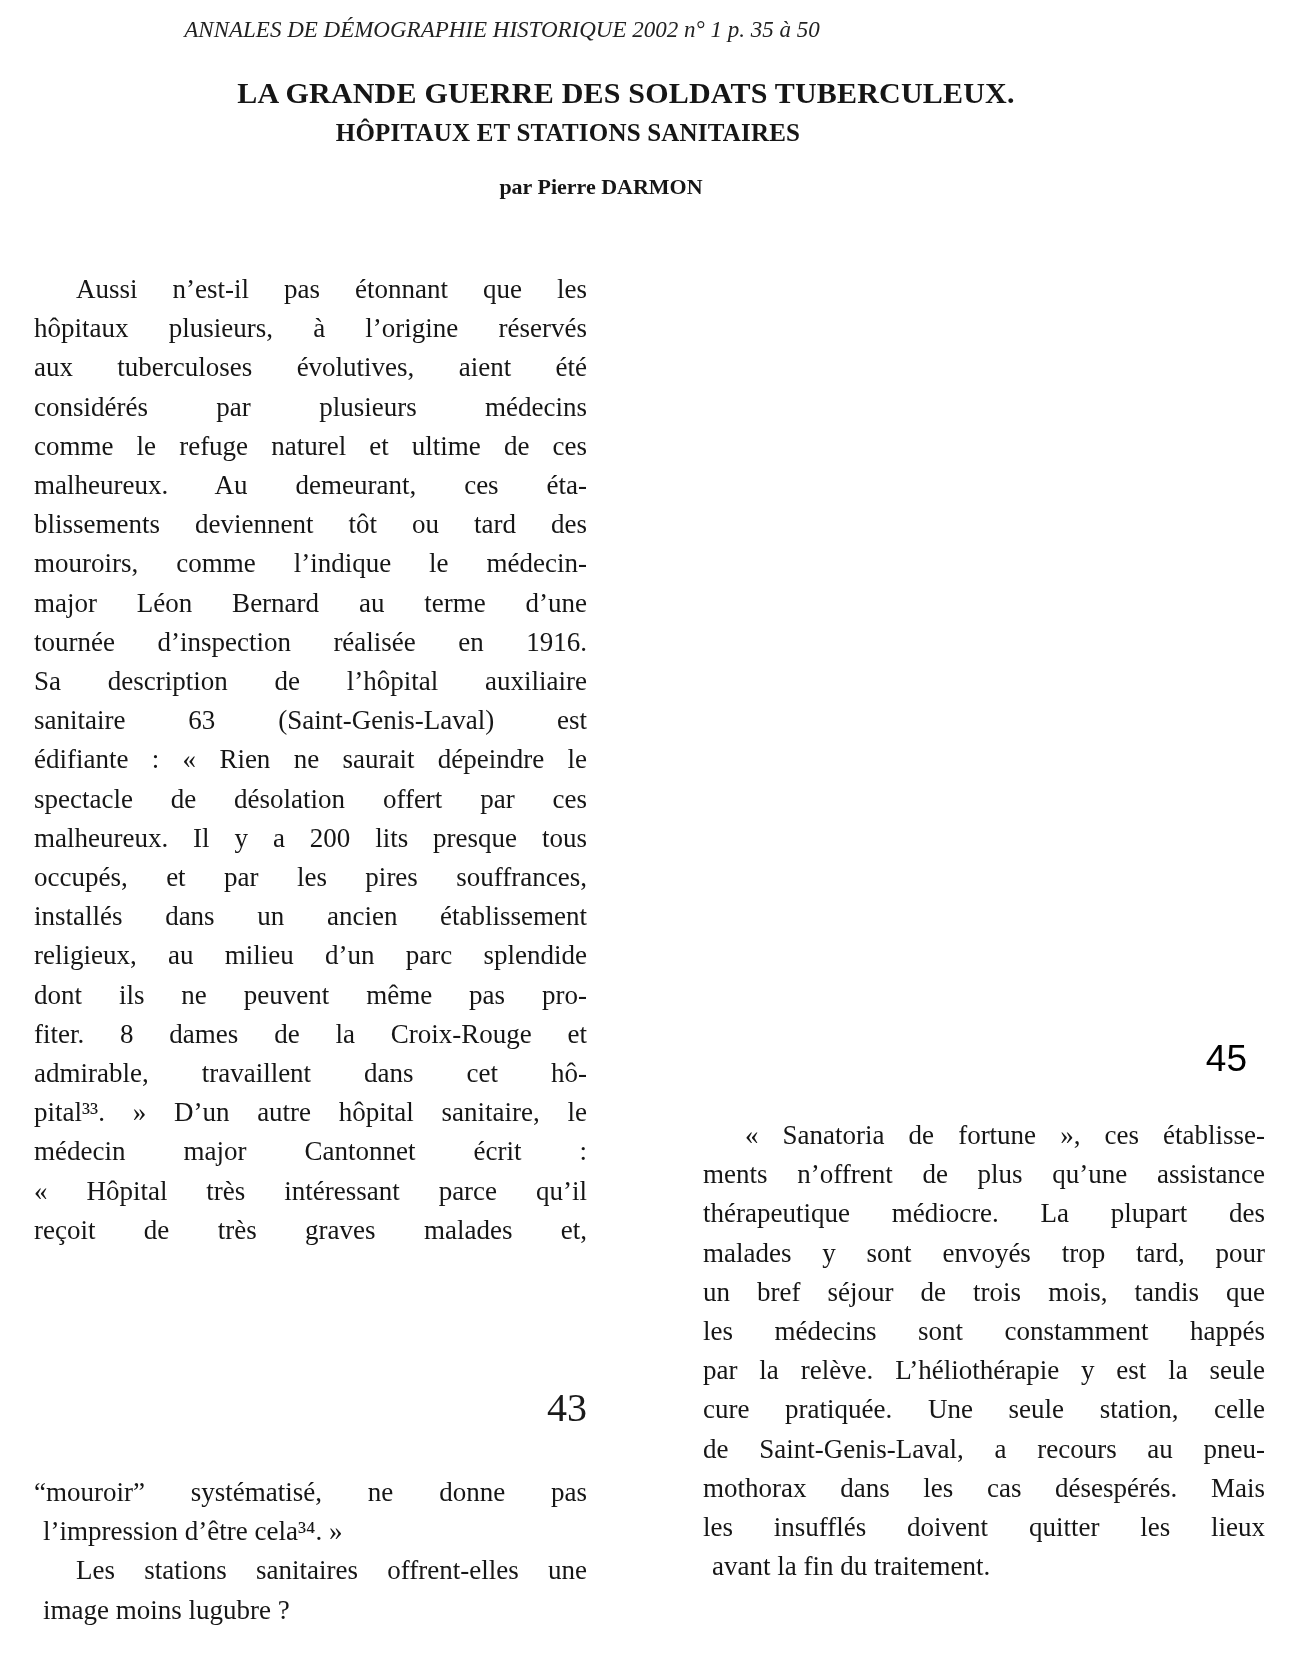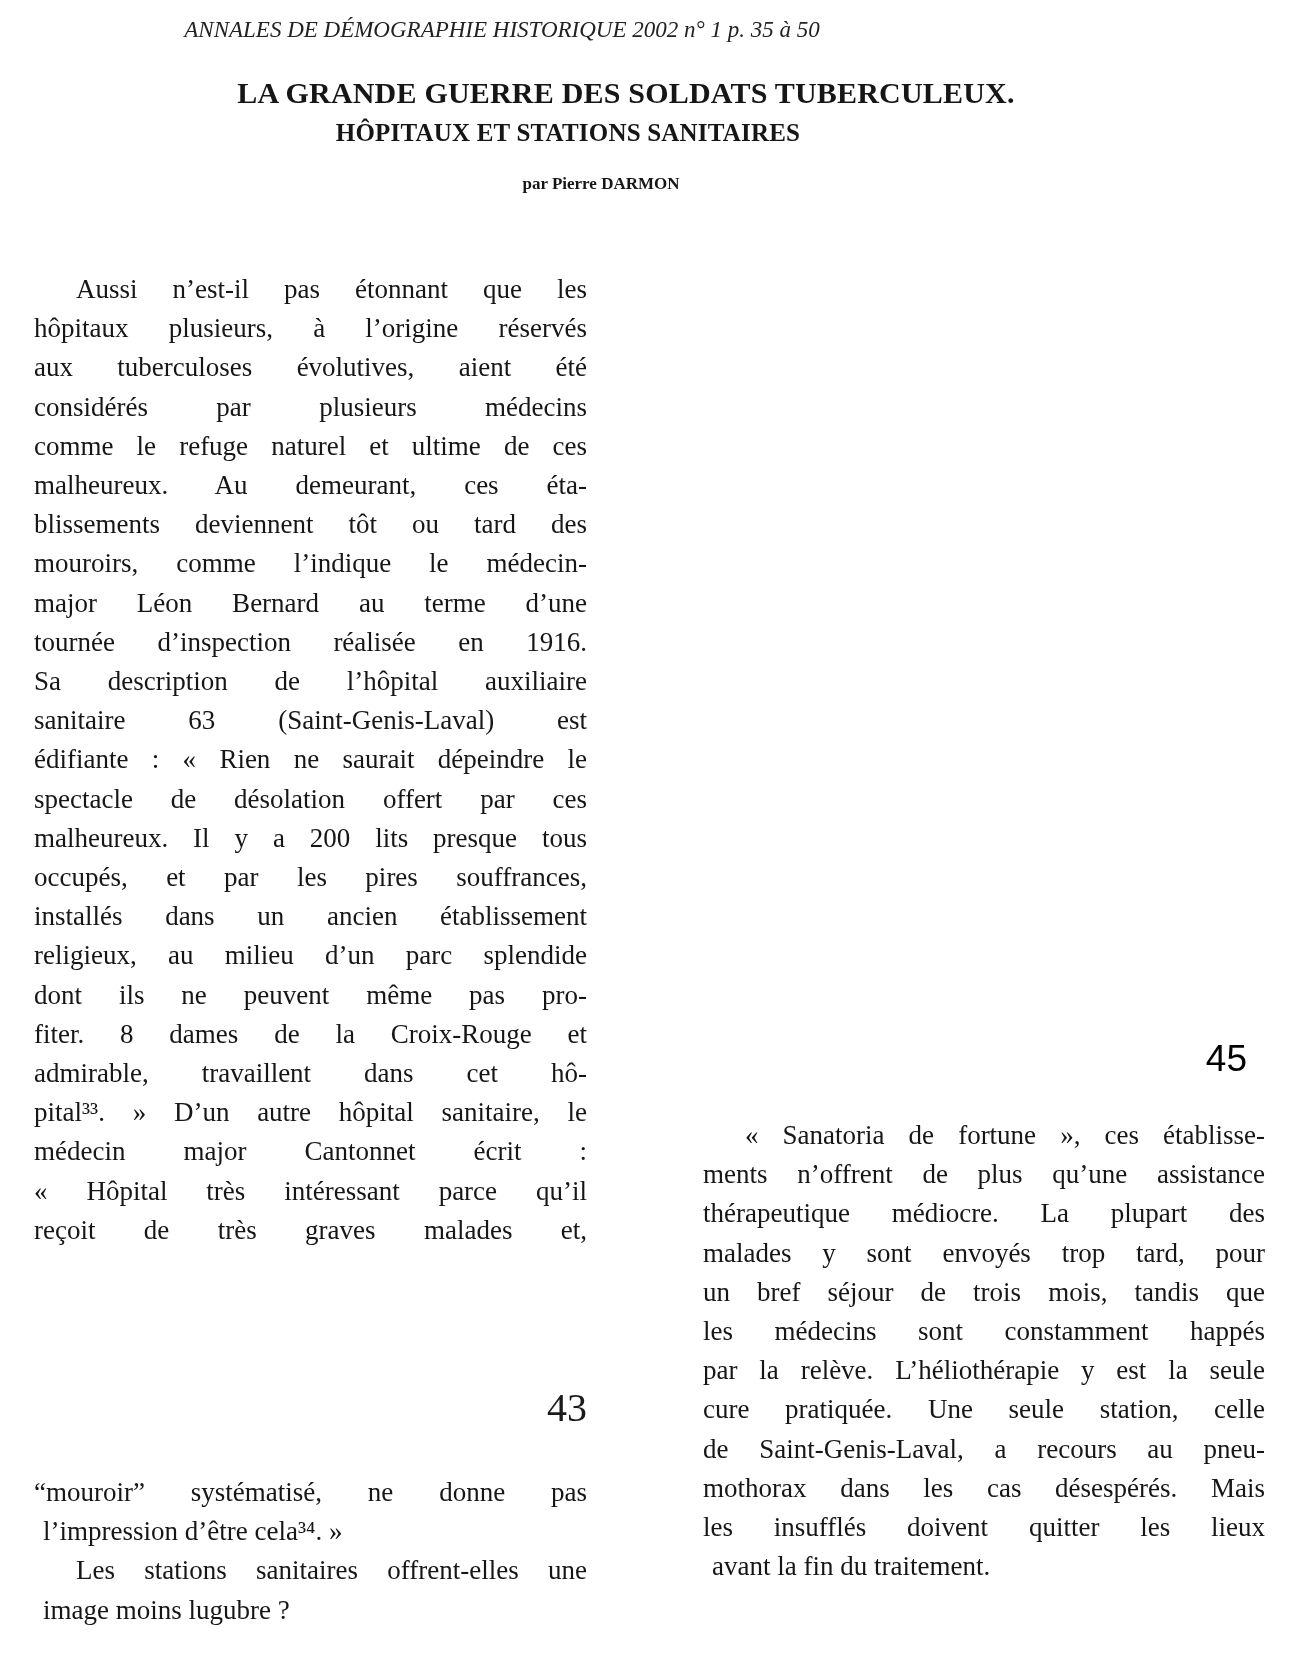--- a/index.html
+++ b/index.html
@@ -16,21 +16,21 @@
   .abs { position: absolute; }
   .journal-header {
     top: 17px; left: 502px; transform: translateX(-50%);
     font-style: italic; font-size: 23px; white-space: nowrap;
     color: #222;
   }
   .title { font-weight: bold; white-space: nowrap; transform: translateX(-50%); }
   .title.t1 { top: 76px; left: 626px; font-size: 30px; letter-spacing: 0.2px; }
   .title.t2 { top: 119px; left: 568px; font-size: 25px; letter-spacing: 0.2px; }
   .byline { top: 174px; left: 601px; transform: translateX(-50%);
-    font-weight: bold; font-size: 17px; white-space: nowrap; }
+    font-weight: bold; font-size: 22px; white-space: nowrap; }
   .col { font-size: 27px; line-height: 39.2px; }
   .left-para1 { left: 34px; top: 270px; width: 553px; }
   .left-bottom { left: 34px; top: 1473px; width: 553px; }
   .right-para1 { left: 703px; top: 1116px; width: 562px; }
   .line {
     text-align: justify;
     text-align-last: justify;
     -moz-text-align-last: justify;
   }
   .para.open-last .line:last-child { text-align-last: left; margin-left: 9px; -moz-text-align-last: left; }

